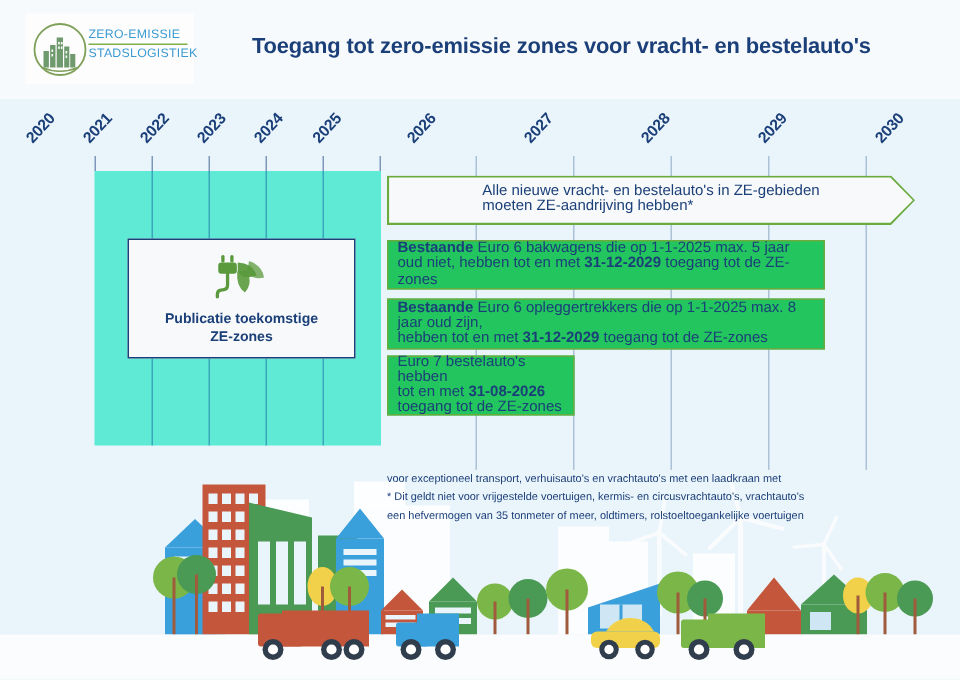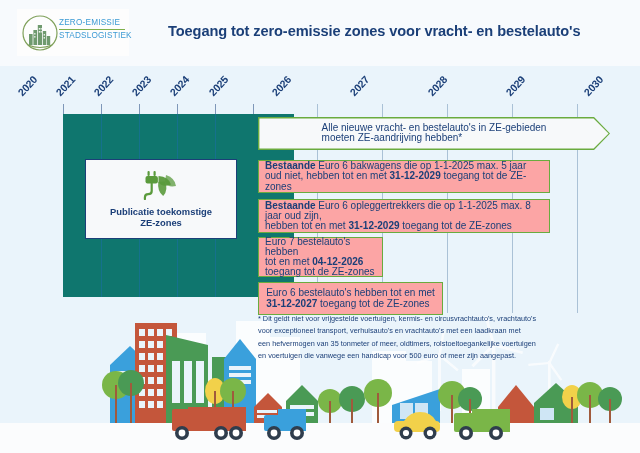--- a/index.html
+++ b/index.html
@@ -65,42 +65,41 @@
   .tick{
     position:absolute;width:1px;background:#7e97b8;
   }
   .gridline{
     position:absolute;width:1px;background:#9fb7cf;
     opacity:.85;
   }
   
   #blue-block{
     position:absolute;left:63px;top:48px;width:191px;height:183px;
-    background:#0f766e;
-    padding-left:40px;
+    background:#5eead4;
   }
   .blue-div{
     position:absolute;top:0;width:1px;height:183px;background:#1b6ea8;opacity:.55;
   }
   #pub-card{
     position:absolute;left:22px;top:45px;width:150px;height:78px;
     background:#f7f9fa;
     border:1.6px solid #1b3f78;
     display:flex;flex-direction:column;align-items:center;justify-content:center;
   }
   #pub-icon{margin-bottom:2px;}
   #pub-label{
     font-size:9.4px;font-weight:bold;color:#1b3f78;text-align:center;
     line-height:11.5px;
   }
 
   
   .gbox{
     position:absolute;
-    background:#fca5a5;
+    background:#22c55e;
     border:1.4px solid #6aab3e;
     box-sizing:border-box;
     display:flex;align-items:center;justify-content:center;
     z-index:12;
   }
   .gtext{
     font-size:10px;color:#1b3f78;text-align:left;line-height:10.2px;
     padding:0 6px;
   }
   .gtext b{font-weight:bold;}
@@ -396,38 +395,31 @@
     <div class="gbox" style="left:258px;top:133px;width:292px;height:34px;">
       <div class="gtext">
         <b>Bestaande</b><span> Euro 6 opleggertrekkers die op 1-1-2025 max. 8 jaar oud zijn,</span><br>
         <span>hebben tot en met </span><b>31-12-2029</b><span> toegang tot de ZE-zones</span>
       </div>
     </div>
 
     <div class="gbox" style="left:258px;top:171px;width:125px;height:40px;">
       <div class="gtext">
         <span>Euro 7 bestelauto's hebben</span><br>
-        <span>tot en met </span><b>04-12-2026</b><br>
+        <span>tot en met </span><b>31-08-2026</b><br>
         <span>toegang tot de ZE-zones</span>
       </div>
     </div>
 
-    <div class="gbox" style="left:258px;top:216px;width:185px;height:33px;">
-      <div class="gtext">
-        <span>Euro 6 bestelauto's hebben tot en met</span><br>
-        <b>31-12-2027</b><span> toegang tot de ZE-zones</span>
-      </div>
-    </div>
   </div>
 
   <div id="footnote">
+    <div>voor exceptioneel transport, verhuisauto's en vrachtauto's met een laadkraan met</div>
     <div>* Dit geldt niet voor vrijgestelde voertuigen, kermis- en circusvrachtauto's, vrachtauto's</div>
-    <div>voor exceptioneel transport, verhuisauto's en vrachtauto's met een laadkraan met</div>
     <div>een hefvermogen van 35 tonmeter of meer, oldtimers, rolstoeltoegankelijke voertuigen</div>
-    <div>en voertuigen die vanwege een handicap voor 500 euro of meer zijn aangepast.</div>
   </div>
 
   <div id="header">
     <div id="logo-box">
       <div id="logo-mark">
         <svg width="38" height="38" viewBox="0 0 38 38" xmlns="http://www.w3.org/2000/svg">
           <circle cx="19" cy="19" r="17" fill="none" stroke="#7fa05a" stroke-width="1.2"></circle>
           <g fill="#6f9a6e">
             <rect x="8" y="20" width="3.6" height="11"></rect>
             <rect x="12.4" y="16" width="3.6" height="15"></rect>

